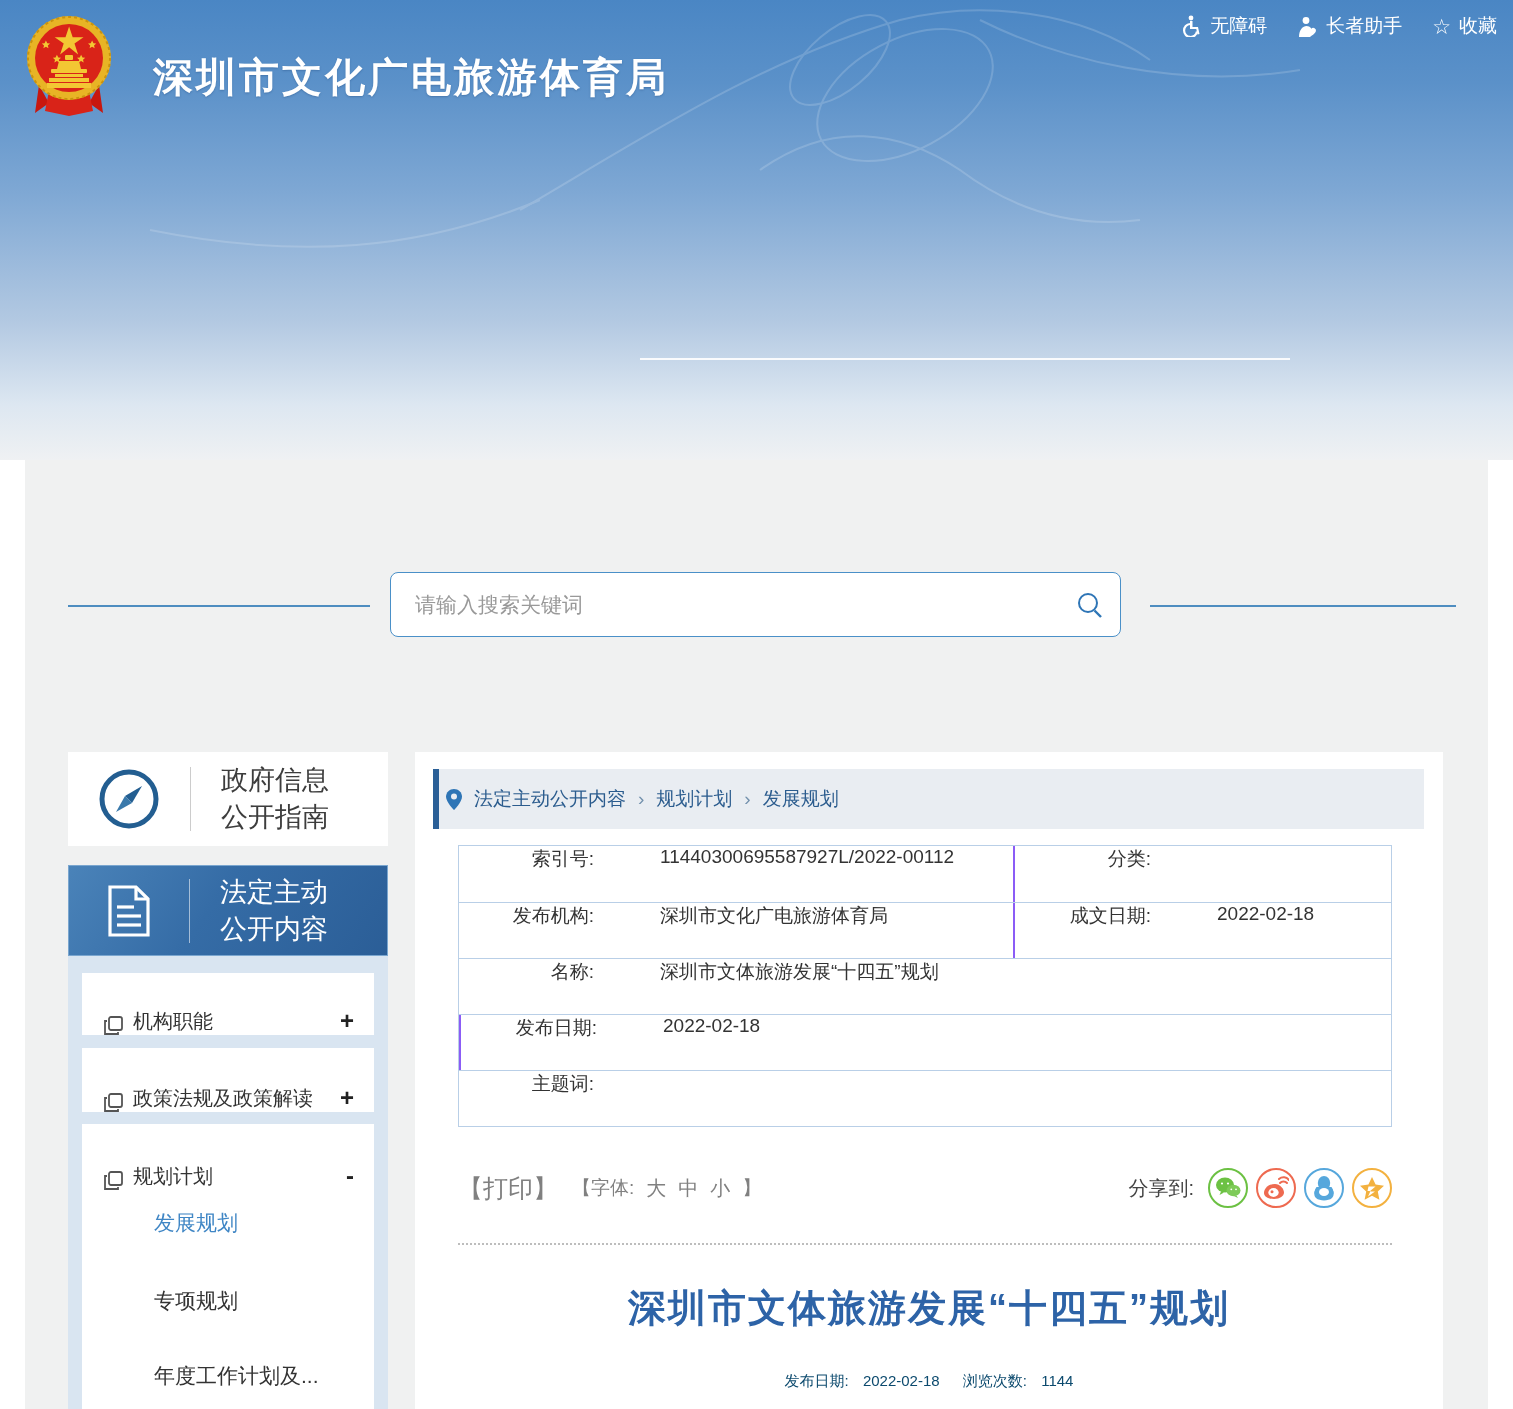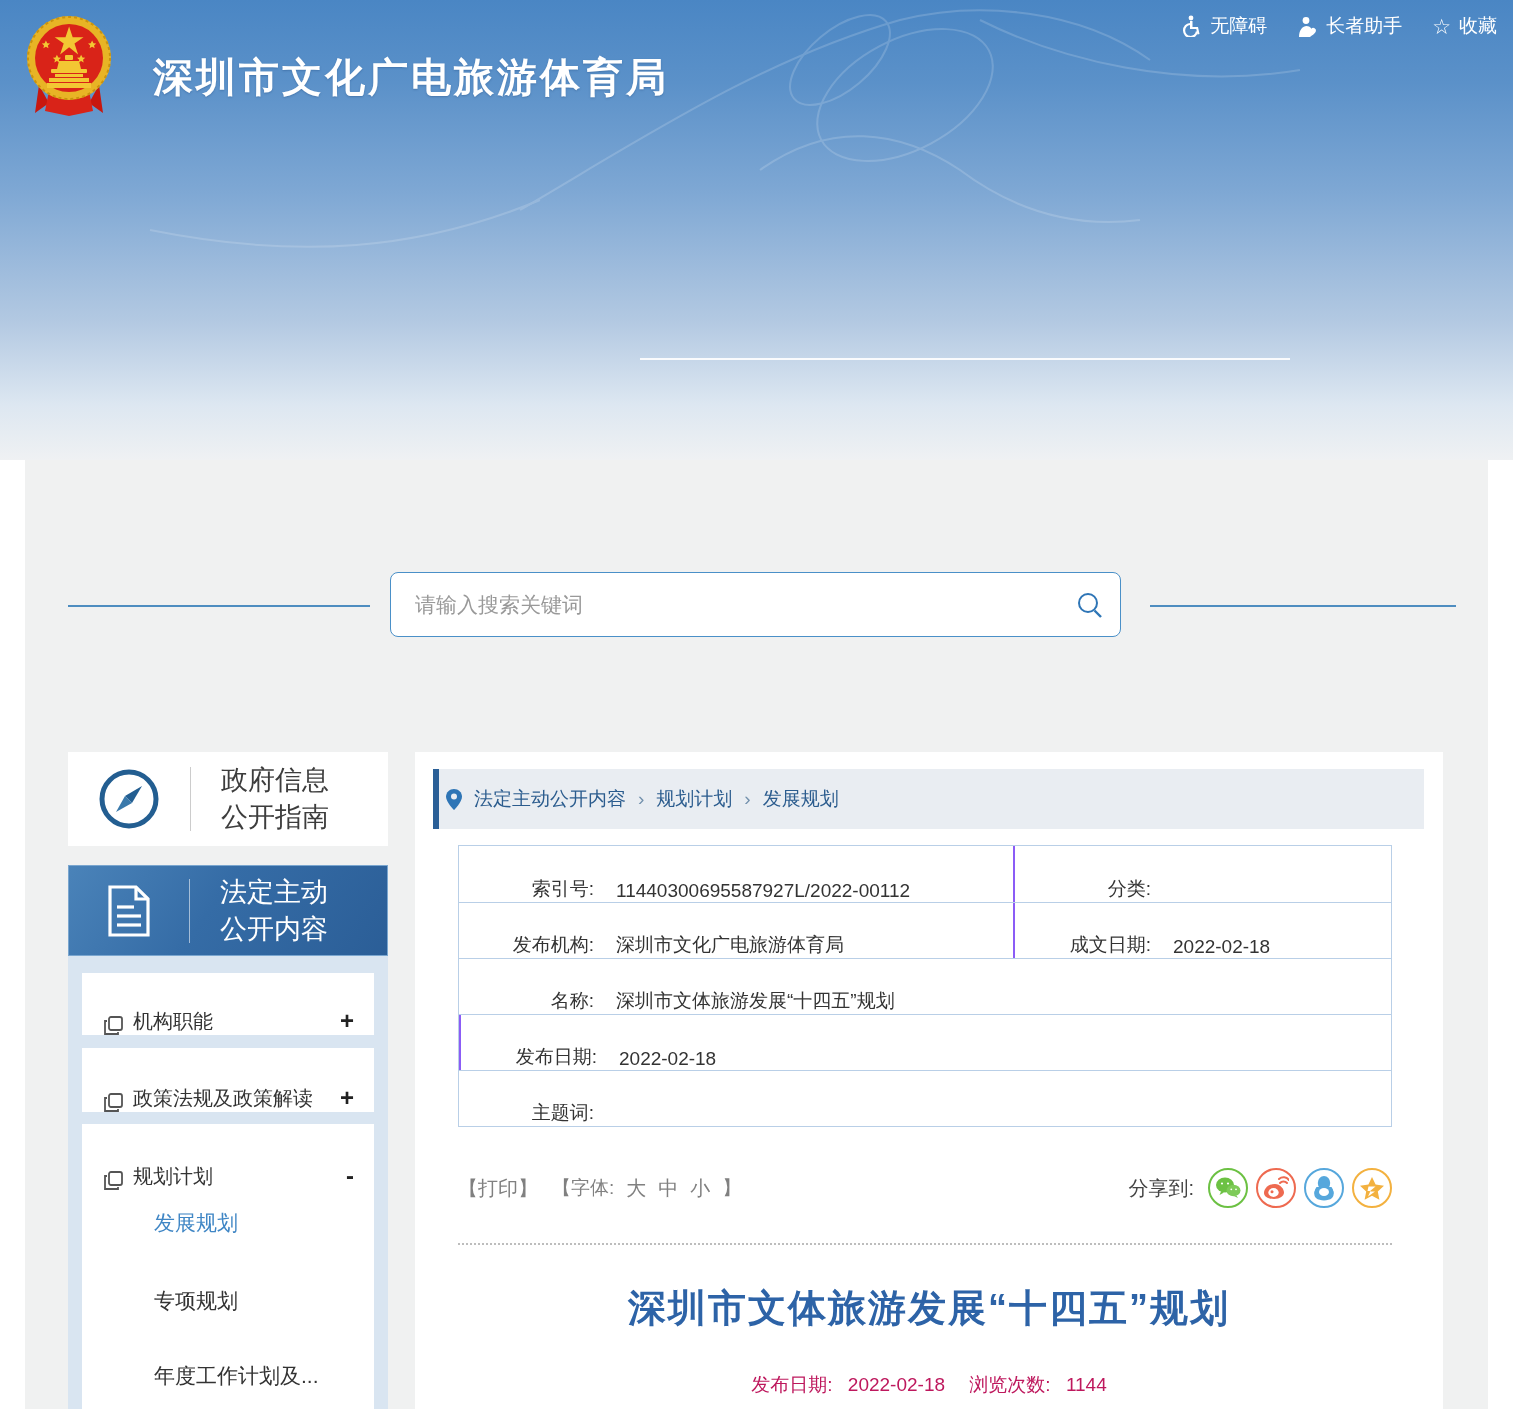--- a/index.html
+++ b/index.html
@@ -82,30 +82,30 @@
   .breadcrumb-bar {
     left:433px; top:769px; width:991px; height:60px; background:#e9edf2;
     border-left:6px solid #2a5f97; display:flex; align-items:center; padding-left:7px;
   }
   .crumb { font-size:19px; color:#2b5c8e; cursor:pointer; margin-left:12px; }
   .crumb-sep { font-size:19px; color:#7391ad; margin-left:12px; }
 
   .info-table { left:458px; top:845px; width:934px; border:1px solid #b9cfe7; background:#fff; font-size:19px; color:#333; }
   .t-row { display:flex; height:56px; border-top:1px solid #b9cfe7; }
   .t-row:first-child { border-top:none; }
-  .t-cell { display:flex; align-items:flex-end; }
+  .t-cell { display:flex; align-items:flex-start;gap:44px; }
   .t-cell.left { width:554px; }
   .t-cell.right { flex:1; border-left:2px solid #8b5cf6; }
   .t-cell.full { width:100%; }
   .t-label { width:135px; text-align:right; flex-shrink:0; }
   .t-cell.right .t-label { width:136px; }
   .t-value { margin-left:22px; white-space:nowrap; }
 
   .toolbar { left:458px; top:1166px; width:934px; height:44px; display:flex; align-items:center; }
-  .tool-text { font-size:20px; color:#808080; cursor:pointer; }
+  .tool-text { font-size:25px; color:#808080; cursor:pointer; }
   .font-sizes { font-size:19px; color:#808080; margin-left:14px; display:flex; gap:12px; align-items:center; }
   .font-size-opt { cursor:pointer; font-size:20px; }
   .share-group { margin-left:auto; display:flex; align-items:center; gap:8px; }
   .share-label { font-size:20px; color:#444; margin-right:6px; }
   .share-icon {
     width:40px; height:40px; border-radius:50%; background:#fff;
     display:flex; align-items:center; justify-content:center; cursor:pointer;
   }
   .share-icon.wechat { border:2px solid #6cc143; }
   .share-icon.weibo  { border:2px solid #ee6a50; }
@@ -113,21 +113,21 @@
   .share-icon.qzone  { border:2px solid #f3b13f; }
 
   .dotted-sep { left:458px; top:1243px; width:934px; height:0; border-top:2px dotted #bdbdbd; }
 
   .article-title {
     left:415px; top:1283px; width:1028px; text-align:center;
     font-size:38px; font-weight:bold; color:#2d63a7; letter-spacing:2px;
   }
   .article-meta {
     left:415px; top:1372px; width:1028px; text-align:center;
-    font-size:19px; color:#be185d;
+    font-size:15px; color:#0c4a6e;
   }
   .article-meta span { margin:0 5px; }
 </style>
 </head>
 <body>
 
 <div class="abs banner" style="background:linear-gradient(180deg,#4a86c4 0%,#5b91c9 18%,#7fa8d4 42%,#b3c9e2 70%,#dde7f1 88%,#eff1f3 100%);">
   <svg class="abs banner-decor" viewBox="0 0 1513 460">
     <g stroke="#ffffff" stroke-width="2" fill="none" opacity="0.16">
       <path d="M520,210 C640,140 760,60 900,20 C980,0 1080,10 1150,60"></path>

